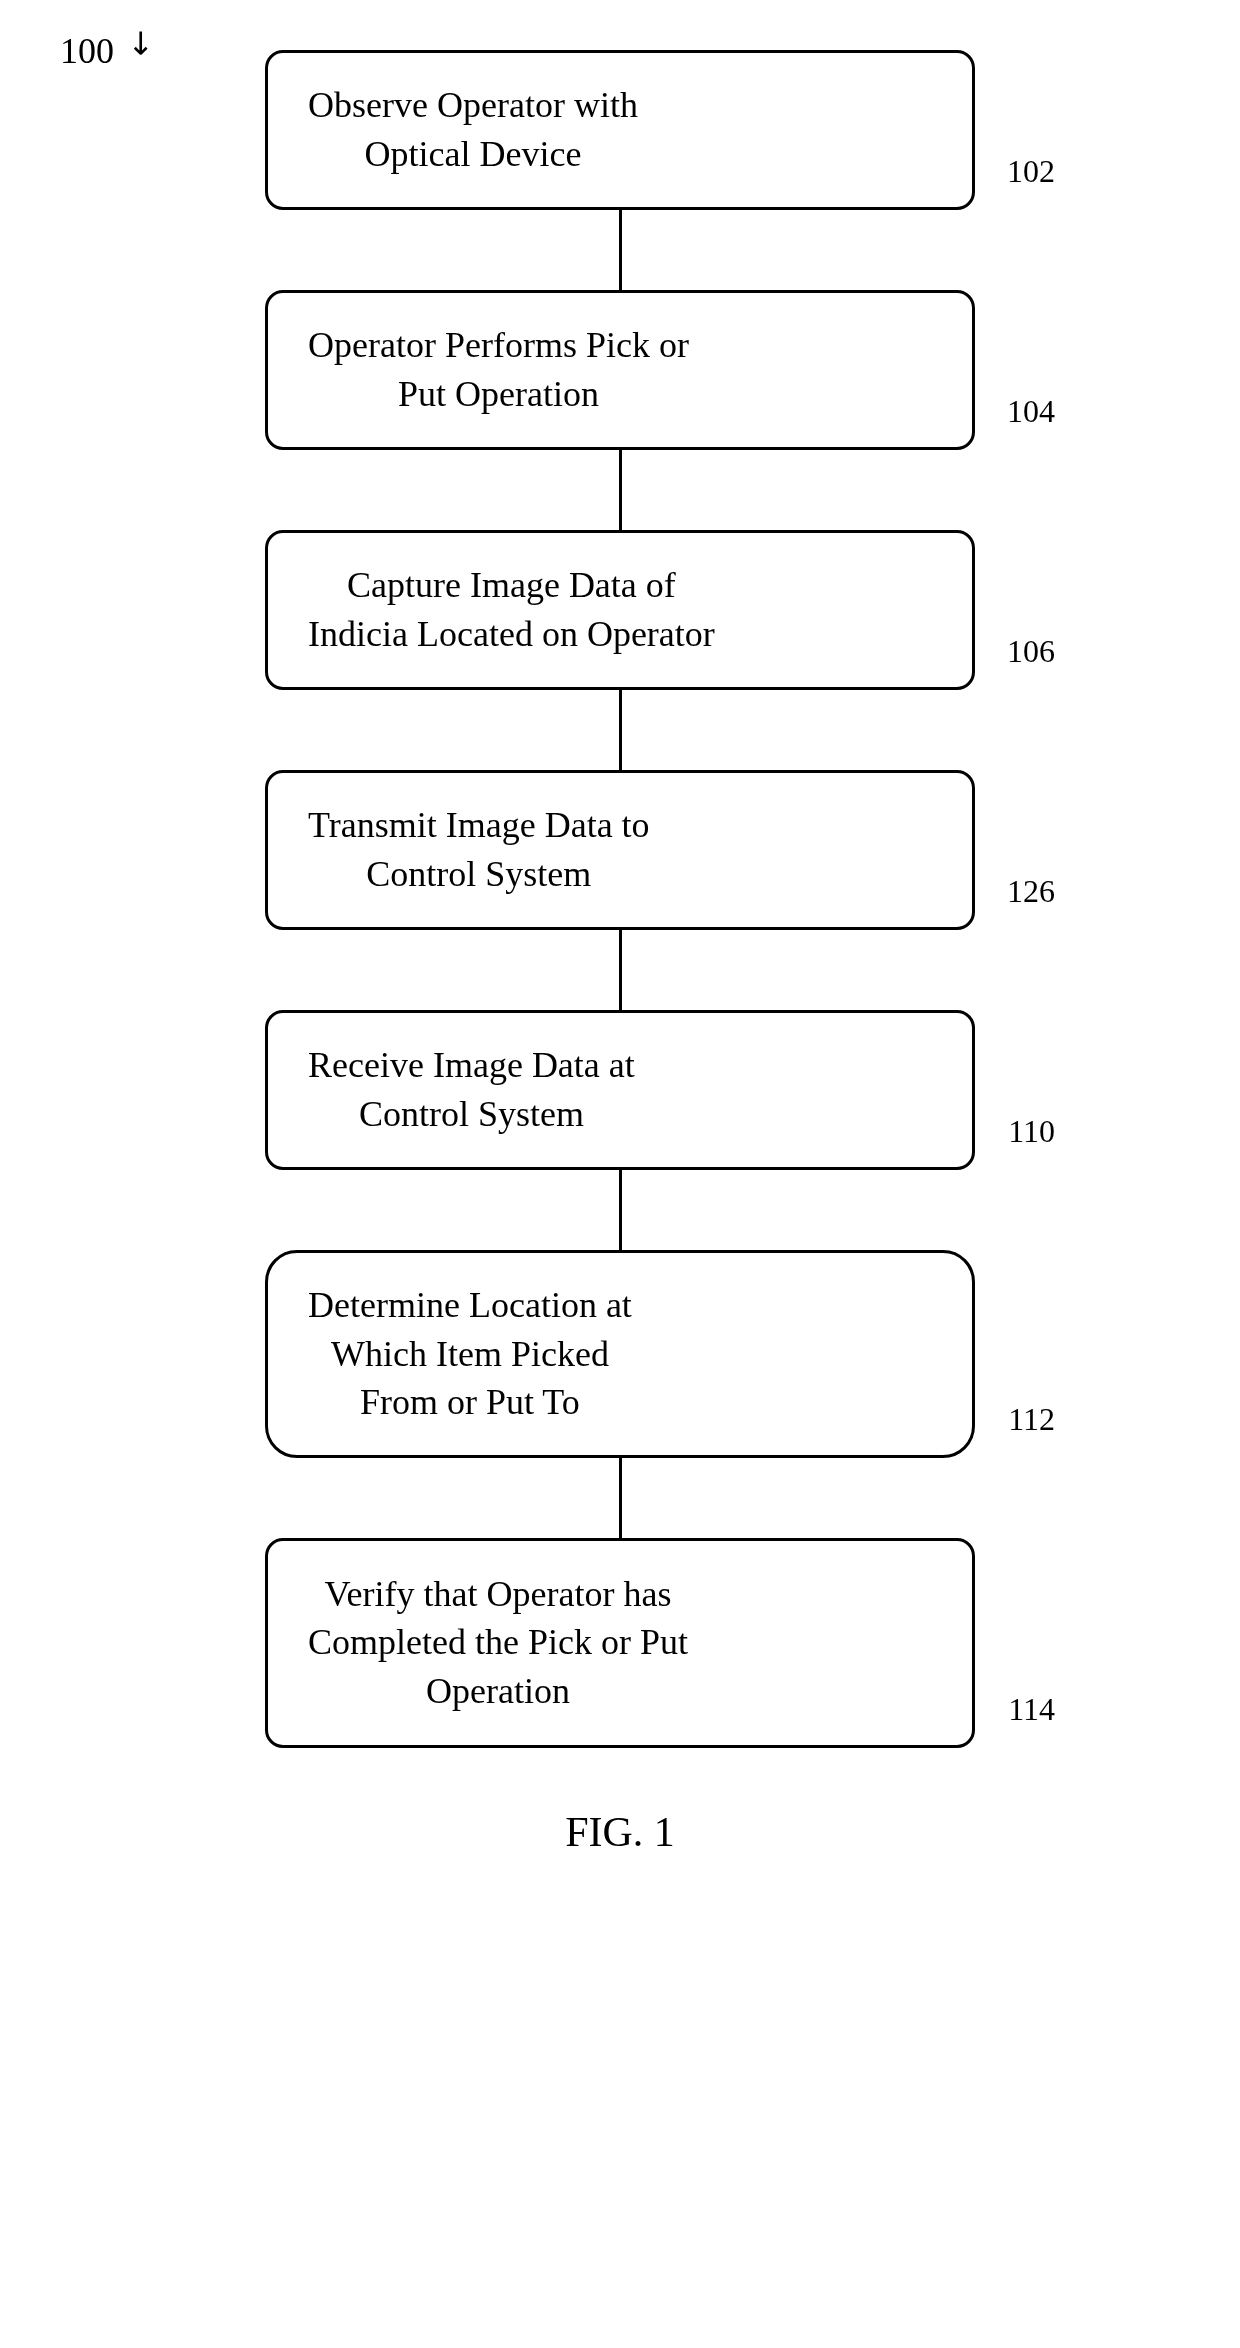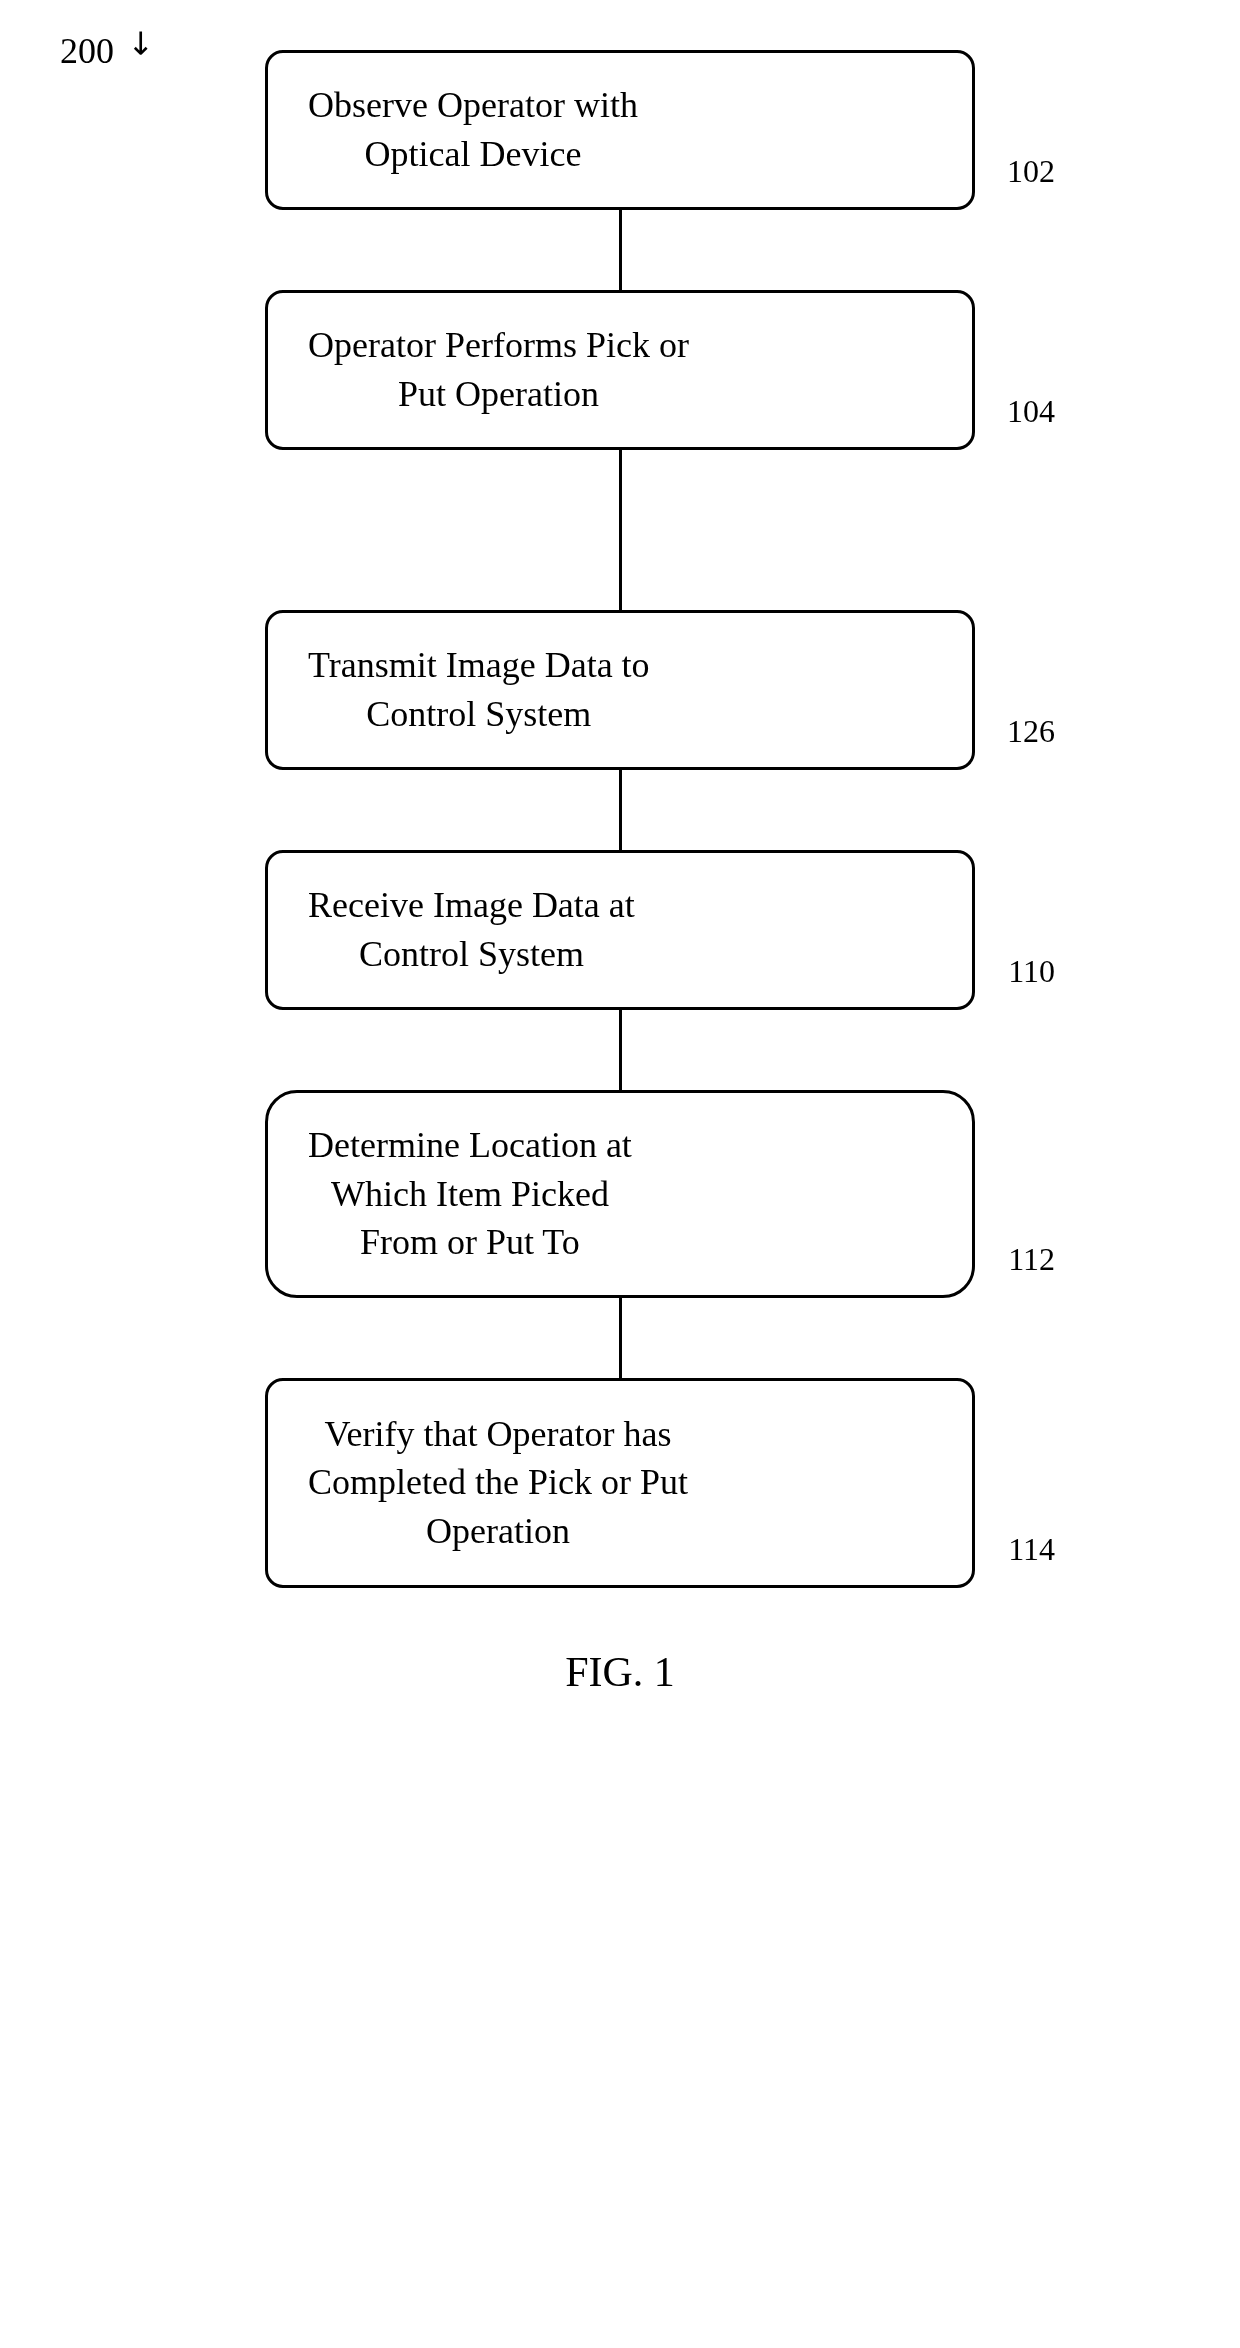--- a/index.html
+++ b/index.html
@@ -98,21 +98,21 @@
       font-weight: normal;
       font-family: 'Times New Roman', Times, serif;
     }
   </style>
 </head>
 <body>
 
 <div class="diagram-container">
 
   <div class="diagram-label-100">
-    <span>200</span>
+    <span>100</span>
     <span class="diagram-arrow-100" style="font-size:32px; display:inline-block; position:relative; top:-10px; left:5px;">↘</span>
   </div>
 
   <div class="flow-wrapper">
 
     <div class="flow-step">
       <div class="flow-box">
         <span class="flow-box-text">Observe Operator with<br>Optical Device</span>
       </div>
       <span class="step-label">102</span>
@@ -122,20 +122,26 @@
 
     <div class="flow-step">
       <div class="flow-box">
         <span class="flow-box-text">Operator Performs Pick or<br>Put Operation</span>
       </div>
       <span class="step-label">104</span>
     </div>
 
     <div class="connector"></div>
 
+    <div class="flow-step">
+      <div class="flow-box">
+        <span class="flow-box-text">Capture Image Data of<br>Indicia Located on Operator</span>
+      </div>
+      <span class="step-label">106</span>
+    </div>
 
     <div class="connector"></div>
 
     <div class="flow-step">
       <div class="flow-box">
         <span class="flow-box-text">Transmit Image Data to<br>Control System</span>
       </div>
       <span class="step-label">126</span>
     </div>
 

